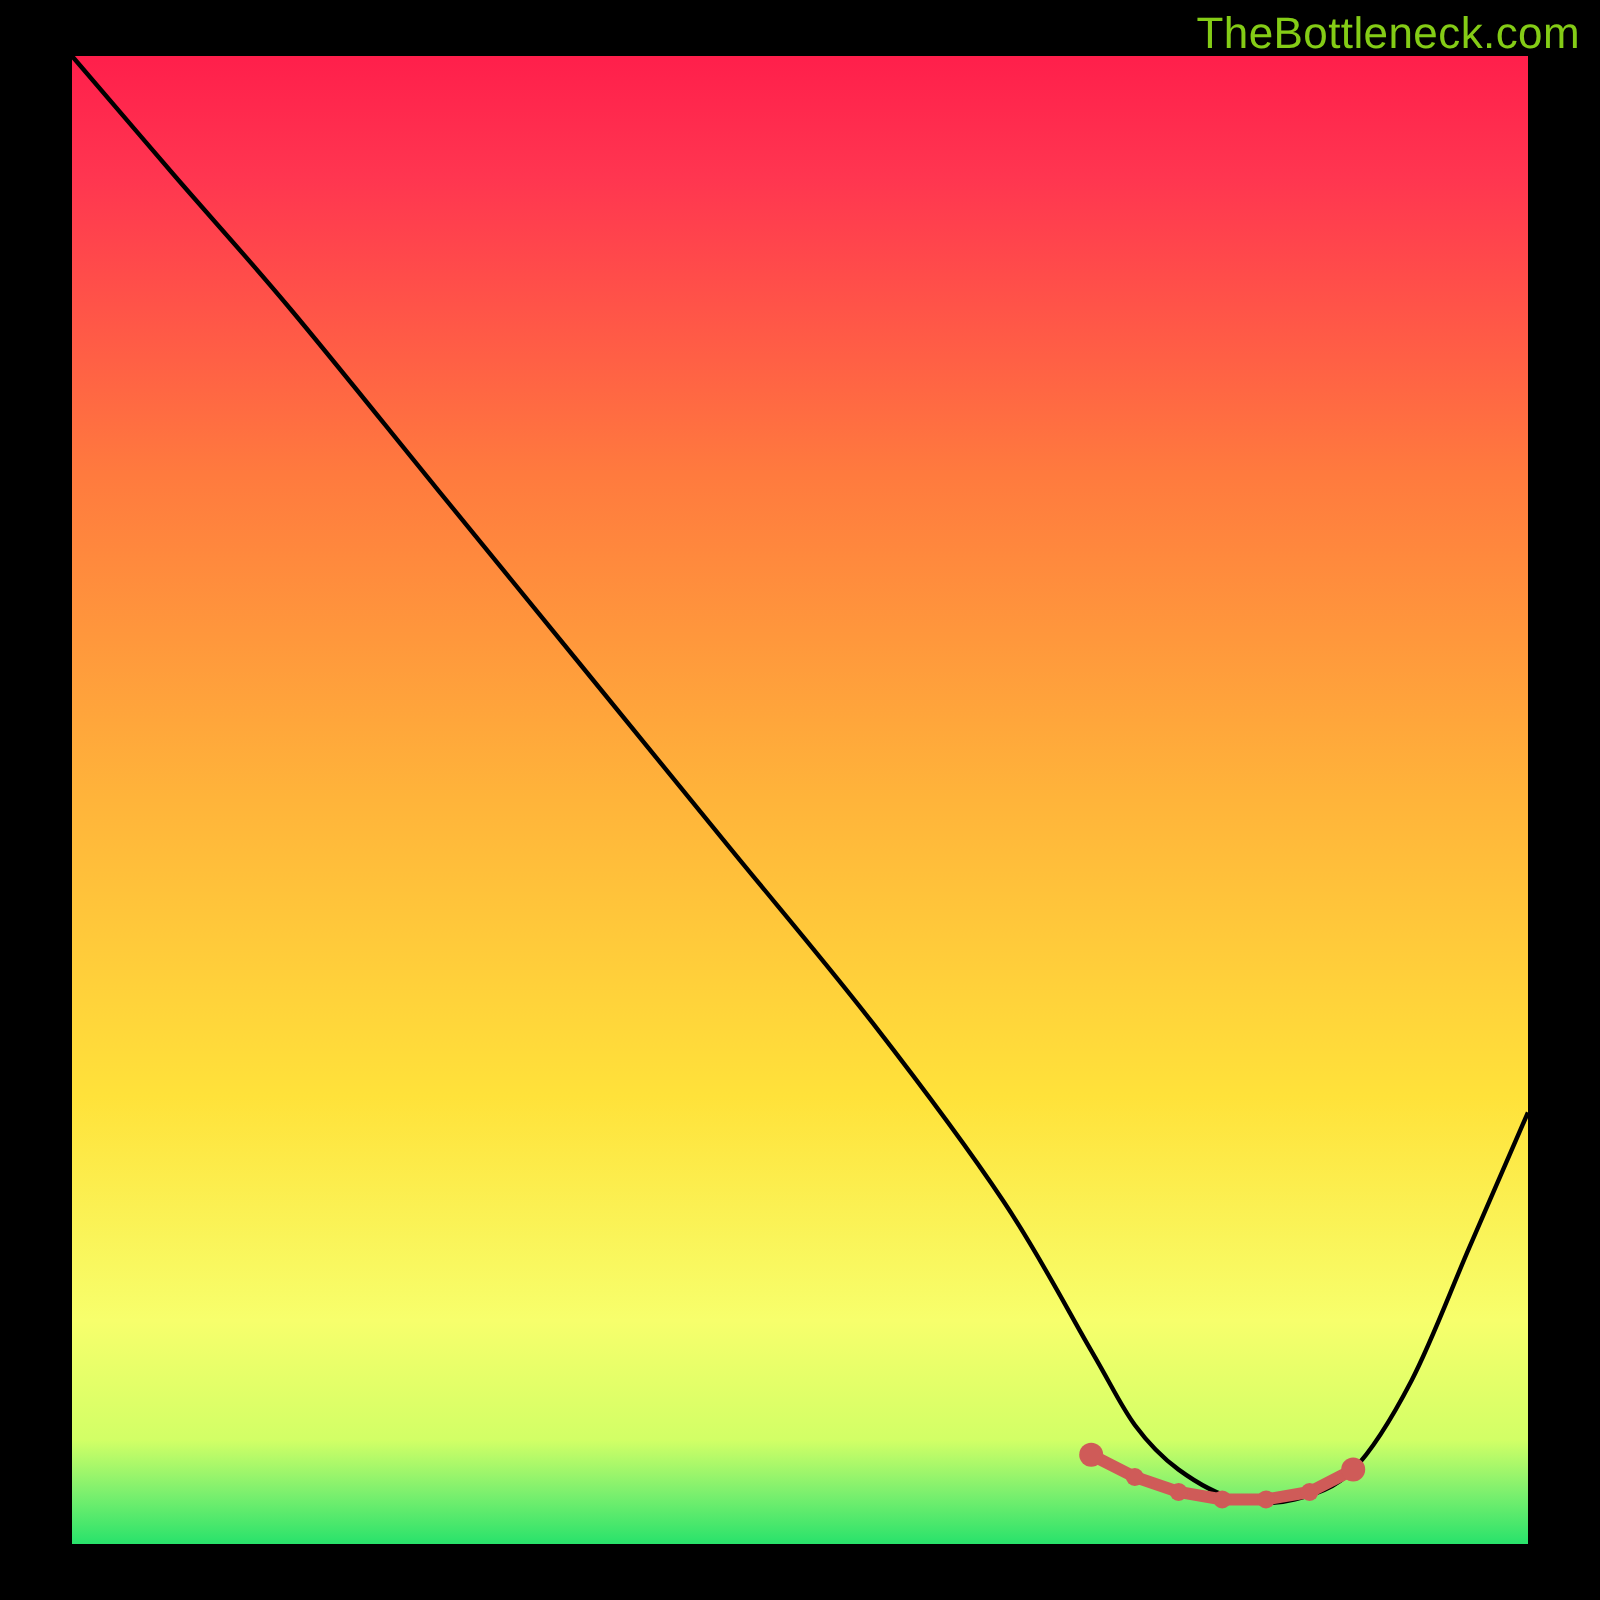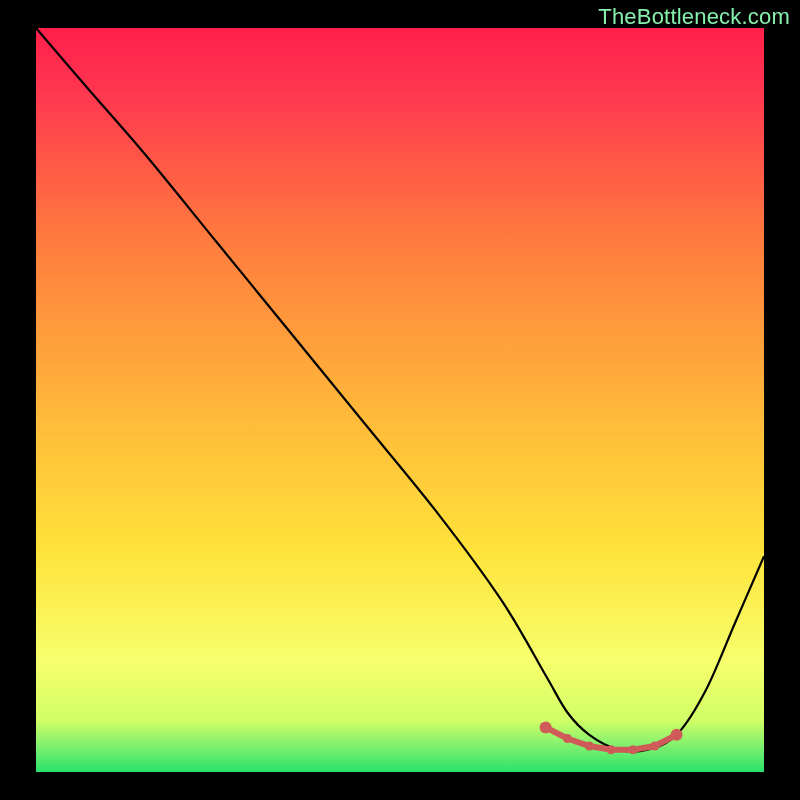--- a/index.html
+++ b/index.html
@@ -14,21 +14,21 @@
   .frame {
     position: relative;
     width: 800px;
     height: 800px;
     background: #000;
   }
   .watermark {
     position: absolute;
     top: 4px;
     right: 10px;
-    color: #86efac;
+    color: #84cc16;
     font-size: 22px;
     font-weight: 500;
     letter-spacing: 0.2px;
     z-index: 20;
   }
   .plot-wrap {
     position: absolute;
     left: 36px;
     top: 28px;
     width: 728px;

